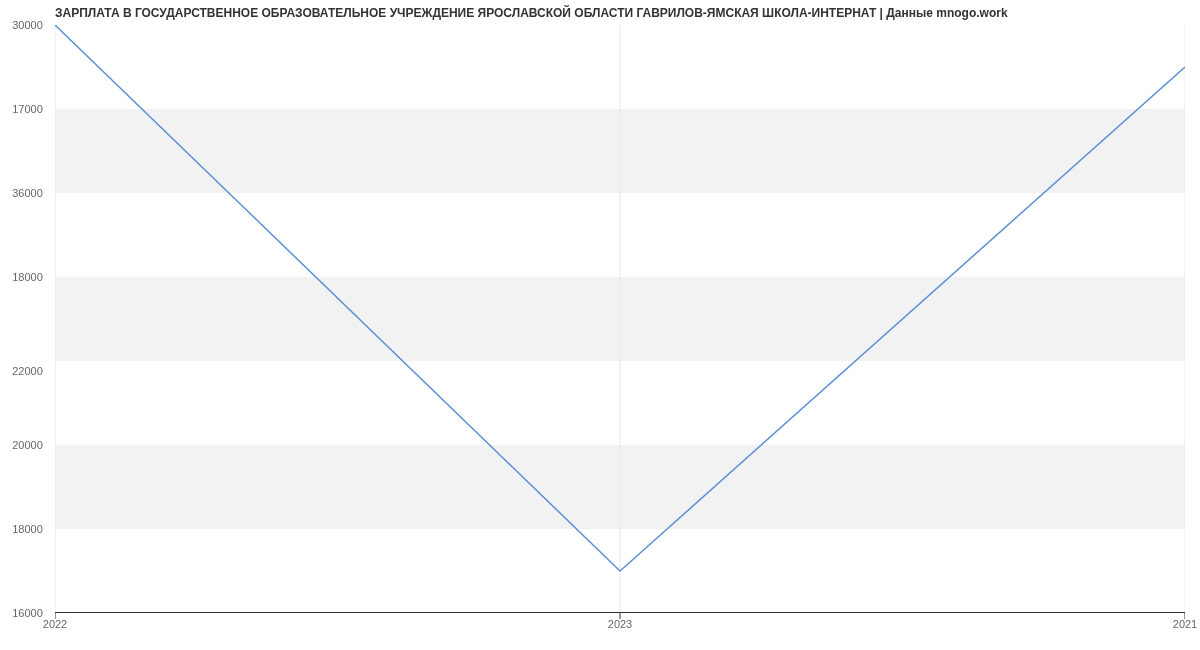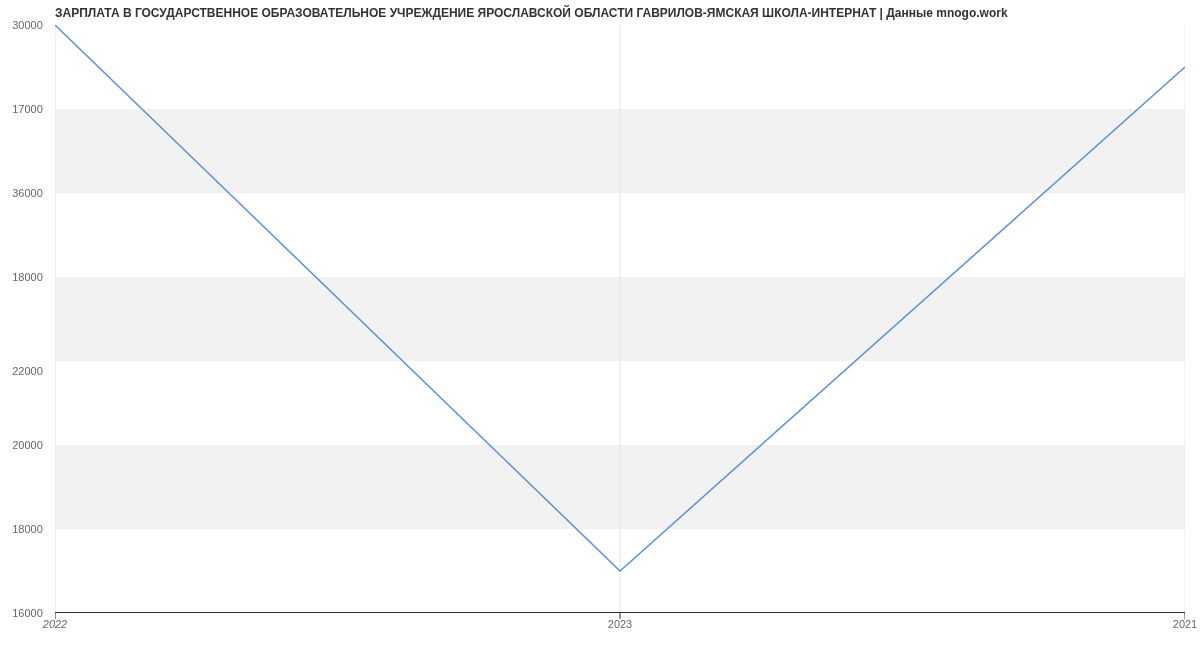--- a/index.html
+++ b/index.html
@@ -81,17 +81,17 @@
       <div class="y-tick-label" style="top: 613px;">16000</div>
       <div class="y-tick-label" style="top: 529px;">18000</div>
       <div class="y-tick-label" style="top: 445px;">20000</div>
       <div class="y-tick-label" style="top: 371px;">22000</div>
       <div class="y-tick-label" style="top: 277px;">18000</div>
       <div class="y-tick-label" style="top: 193px;">36000</div>
       <div class="y-tick-label" style="top: 109px;">17000</div>
       <div class="y-tick-label" style="top: 25px;">30000</div>
     </div>
   <div id="x-axis-labels">
-      <div class="x-tick-label" style="left: 55px; font-style: italic;">2022</div>
+      <div class="x-tick-label" style="left: 55px;">2022</div>
       <div class="x-tick-label" style="left: 620px;">2023</div>
       <div class="x-tick-label" style="left: 1185px;">2021</div>
     </div>
 </div>
 
 </body></html>

